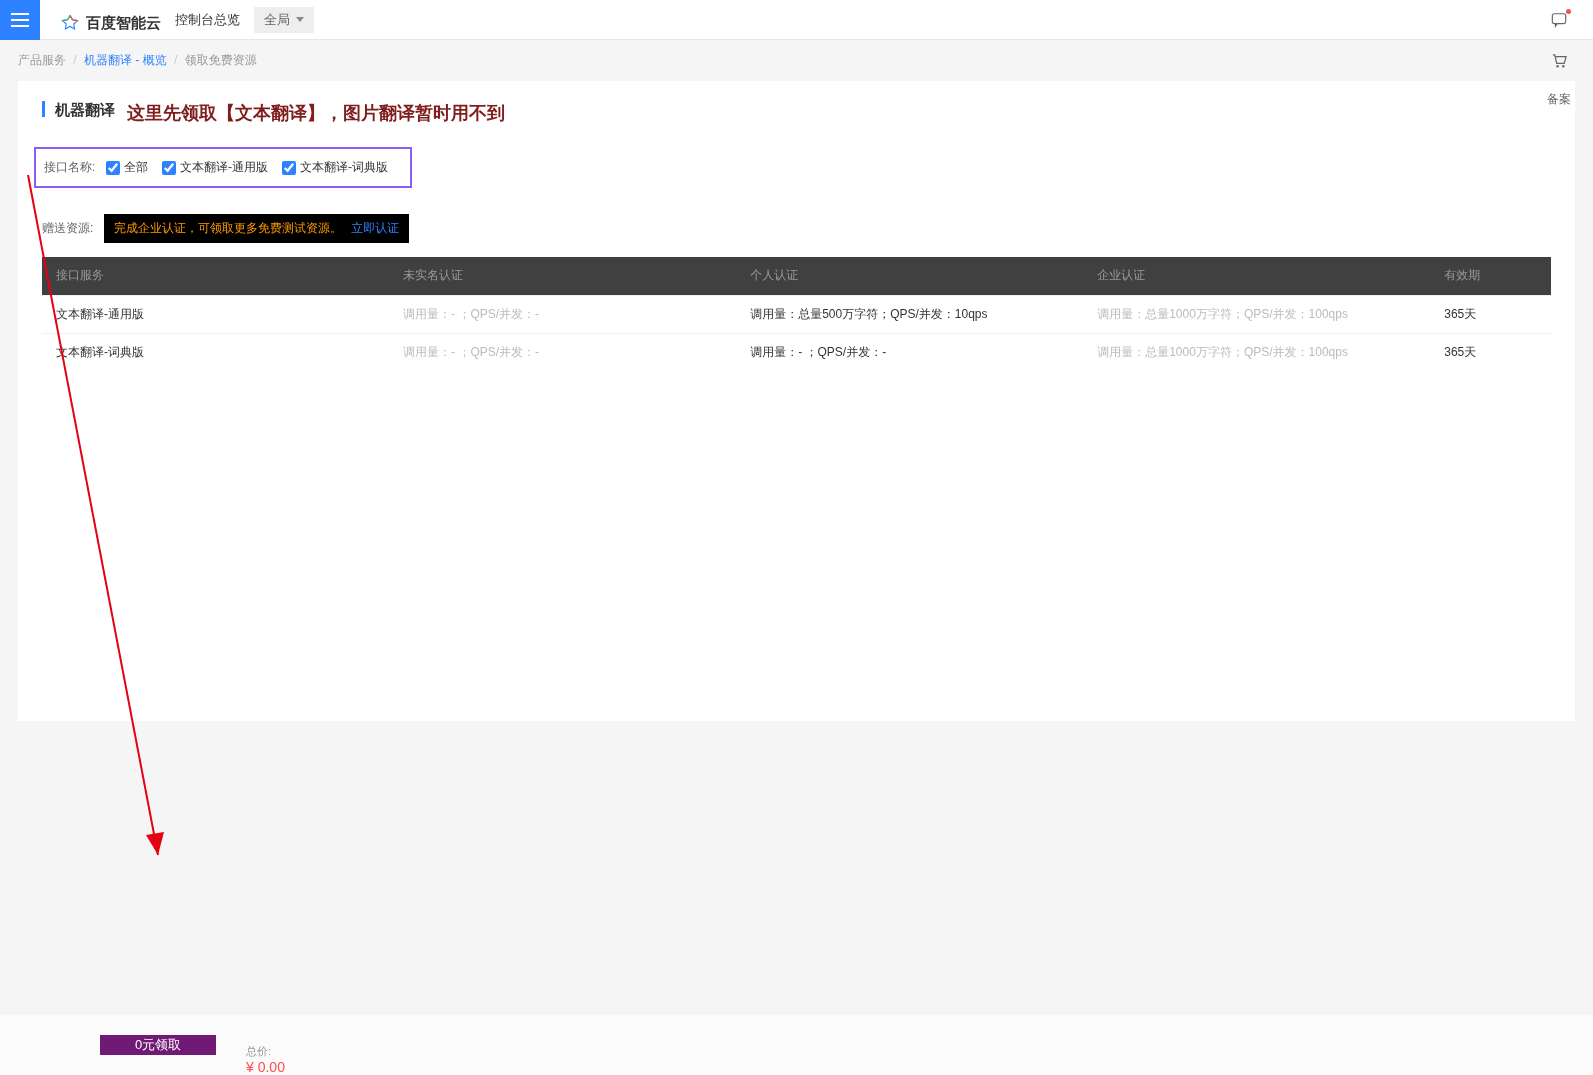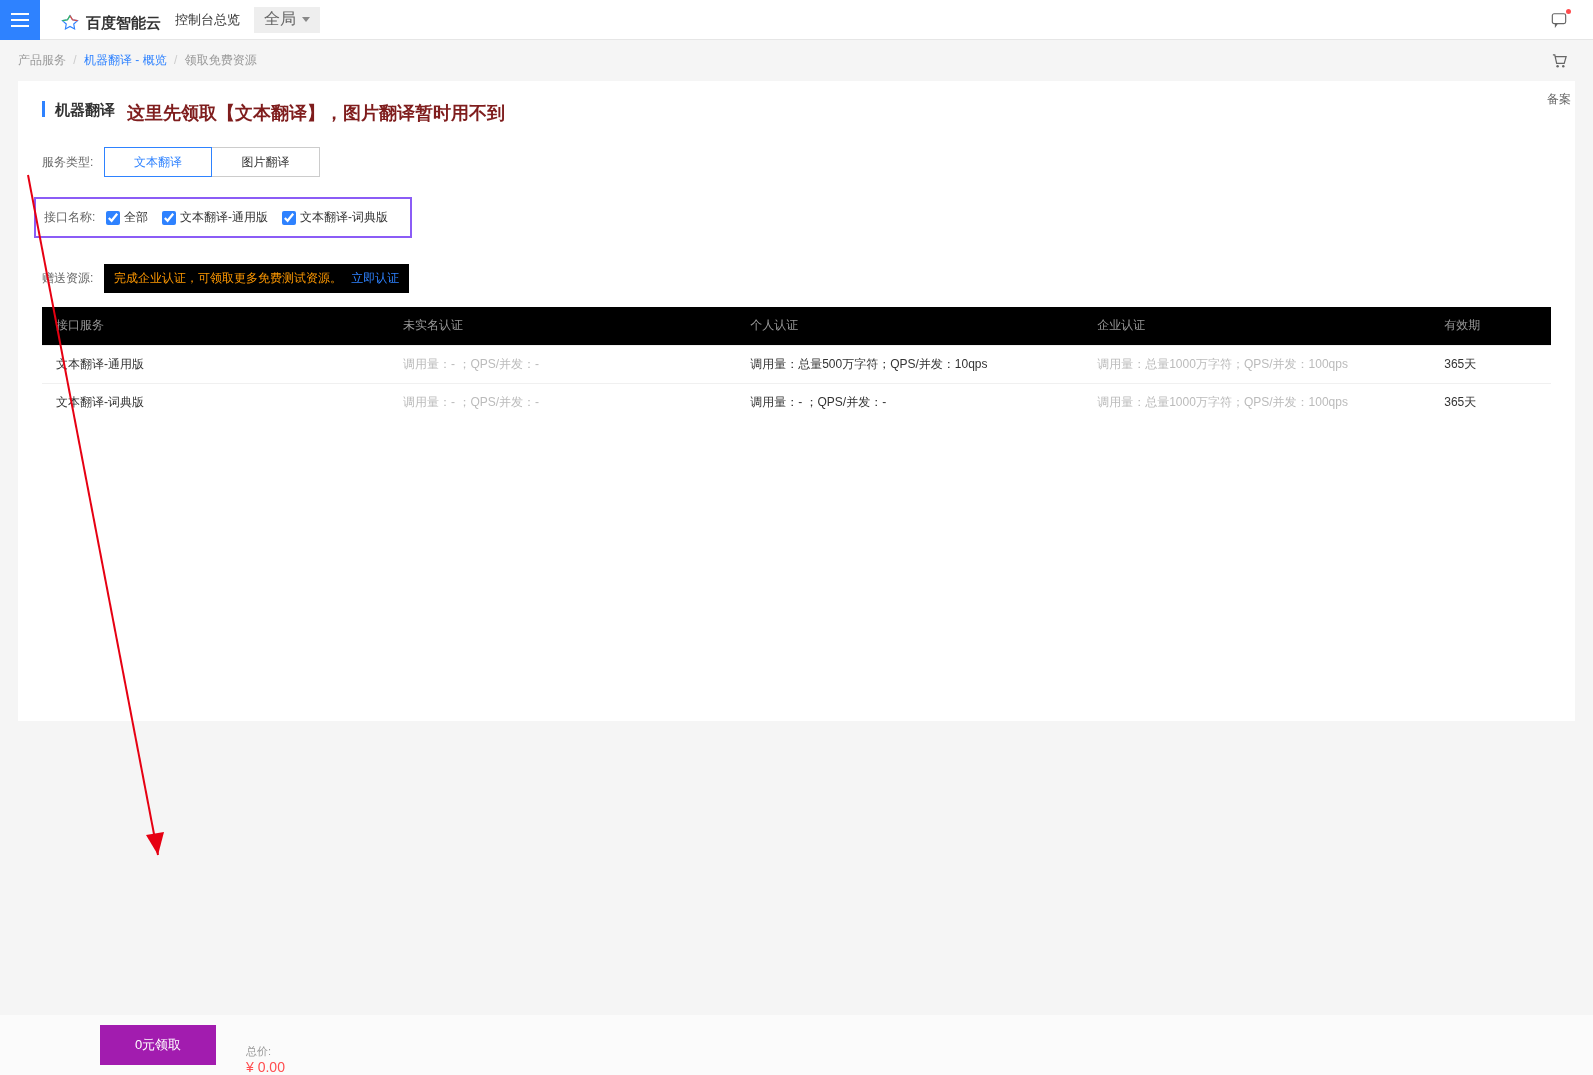--- a/index.html
+++ b/index.html
@@ -5,21 +5,21 @@
 * { box-sizing: border-box; margin: 0; padding: 0; }
 body { font-family: "Microsoft YaHei", Arial, sans-serif; font-size: 12px; color: #333; background: #f5f5f5; width: 1593px; height: 1075px; overflow: hidden; position: relative; }
 
 
 .topbar { height: 40px; background: #fff; display: flex; align-items: center; border-bottom: 1px solid #e6e6e6; }
 .hamburger { width: 40px; height: 40px; background: #2e82ff; display: flex; align-items: center; justify-content: center; cursor: pointer; }
 .hamburger svg { width: 18px; height: 14px; }
 .logo { display: flex; align-items: center; margin-left: 20px; font-size: 15px; font-weight: 600; color: #333; margin-top: 8px; }
 .logo svg { width: 20px; height: 20px; margin-right: 6px; }
 .console-title { margin-left: 14px; font-size: 13px; color: #333; text-align: right; }
-.scope-select { margin-left: 14px; height: 26px; padding: 0 10px; background: #eee; display: flex; align-items: center; font-size: 16px; color: #666; cursor: pointer; }
+.scope-select { margin-left: 14px; height: 26px; padding: 0 10px; background: #eee; display: flex; align-items: center; font-size: 13px; color: #666; cursor: pointer; }
 .scope-select svg { width: 8px; height: 6px; margin-left: 6px; }
 .topbar-spacer { flex: 1; }
 .topbar-right { display: flex; align-items: center; gap: 22px; padding-right: 22px; flex-direction: column; }
 .topbar-right .icon-btn { width: 18px; height: 18px; display: flex; align-items: center; justify-content: center; cursor: pointer; position: relative; color: #666; }
 .topbar-right .txt-btn { font-size: 12px; color: #666; cursor: pointer; }
 .red-dot::after { content: ""; position: absolute; top: -2px; right: -3px; width: 5px; height: 5px; border-radius: 50%; background: #ff4d4f; }
 
 
 .breadcrumb { padding: 12px 18px; font-size: 12px; color: #999; }
 .breadcrumb a { color: #2e82ff; text-decoration: none; }
@@ -43,27 +43,27 @@
 .cb { display: inline-flex; align-items: center; margin-right: 14px; cursor: pointer; }
 .cb input { width: 14px; height: 14px; accent-color: #2e82ff; margin-right: 4px; }
 
 .gift-row { display: flex; align-items: center; margin-bottom: 14px; }
 .gift-row .label { width: 62px; color: #666; }
 .gift-tip { background: #000000; padding: 6px 10px; color: #ff9900; font-size: 12px; }
 .gift-tip a { color: #2e82ff; margin-left: 6px; text-decoration: none; }
 
 
 table { width: 100%; border-collapse: collapse; font-size: 12px; }
-thead th { text-align: left; font-weight: 400; color: #999; background: #000000; height: 38px; padding: 0 14px; }
+thead th { text-align: left; font-weight: 400; color: #999; background: #404040; height: 38px; padding: 0 14px; }
 tbody td { height: 38px; padding: 0 14px; border-top: 1px solid #f0f0f0; color: #333; }
 tbody td.dim { color: #bbb; }
 
 
 .footer { position: absolute; left: 0; right: 0; bottom: 0; height: 60px; display: flex; align-items: center; padding-left: 100px; background: rgba(255,255,255,0.6); }
-.claim-btn { width: 116px; height: 40px; background: #a21caf; color: #fff; border: none; font-size: 13px; cursor: pointer; }
+.claim-btn { width: 116px; height: 20px; background: #701a75; color: #fff; border: none; font-size: 13px; cursor: pointer; }
 .total-block { margin-left: 30px; margin-top: 29px; }
 .total-block .lbl { font-size: 11px; color: #999; }
 .total-block .val { font-size: 14px; color: #ff4d4f; }
 
 
 .arrow-overlay { position: absolute; left: 28px; top: 175px; width: 200px; height: 700px; pointer-events: none; }
 .arrow-overlay svg { width: 100%; height: 100%; overflow: visible; }
 </style>
 </head>
 <body>
@@ -131,25 +131,20 @@
 </div>
 
 <div class="panel">
 
   <div class="page-title-row">
     <div class="bar"></div>
     <h2>机器翻译</h2>
     <span class="red-note">这里先领取【文本翻译】，图片翻译暂时用不到</span>
   </div>
 
-  <div class="form-row">
-    <span class="label">服务类型:</span>
-    <div class="tab-btn active">文本翻译</div>
-    <div class="tab-btn">图片翻译</div>
-  </div>
 
   <div class="highlight-box">
     <span class="label">接口名称:</span>
     <label class="cb">
       <input type="checkbox" checked="" style="">
       <span>全部</span>
     </label>
     <label class="cb">
       <input type="checkbox" checked="" style="">
       <span>文本翻译-通用版</span>

